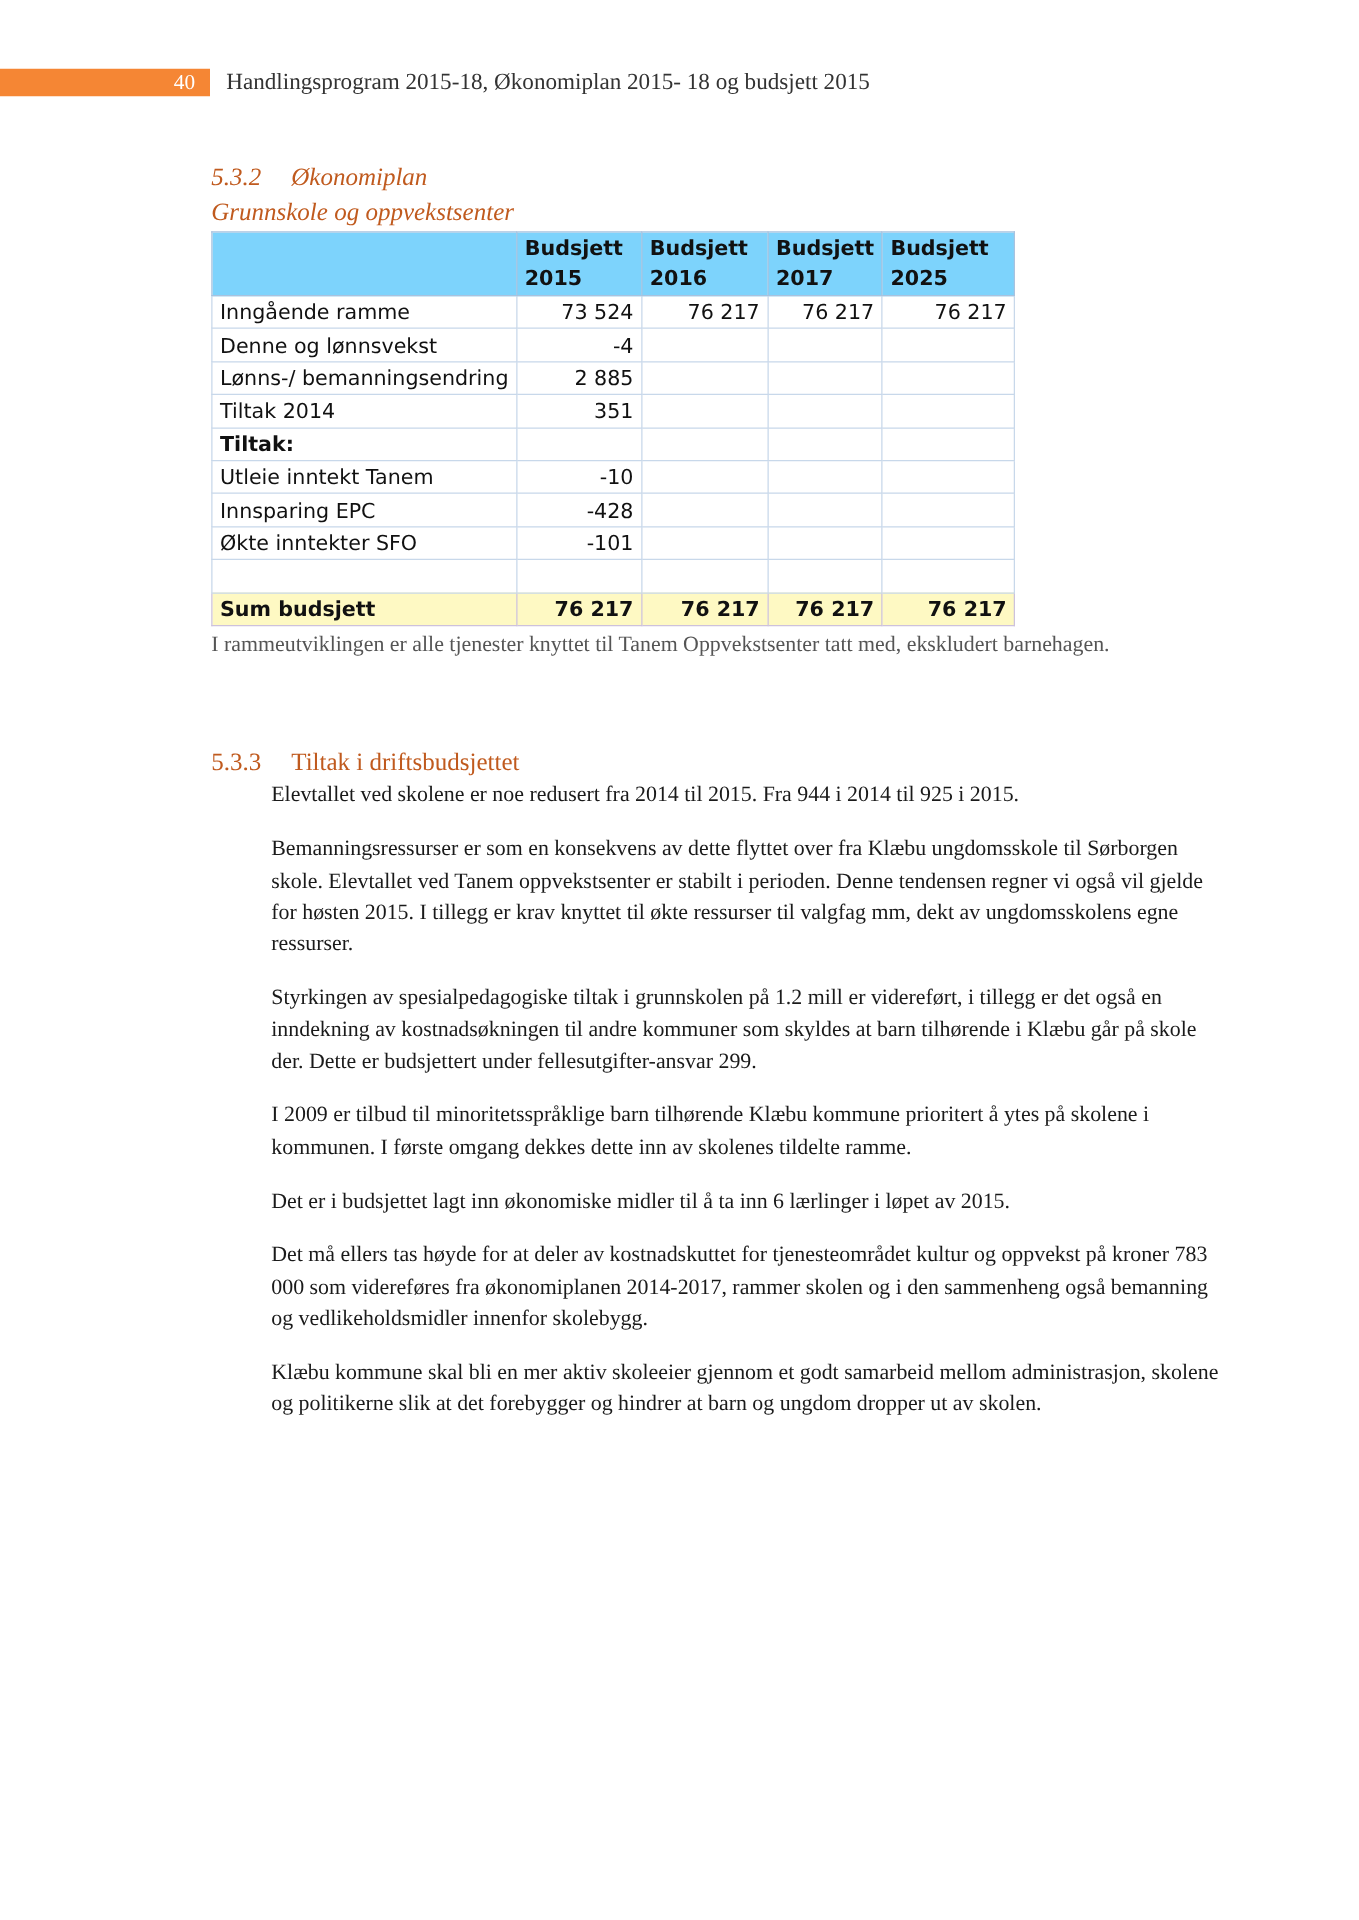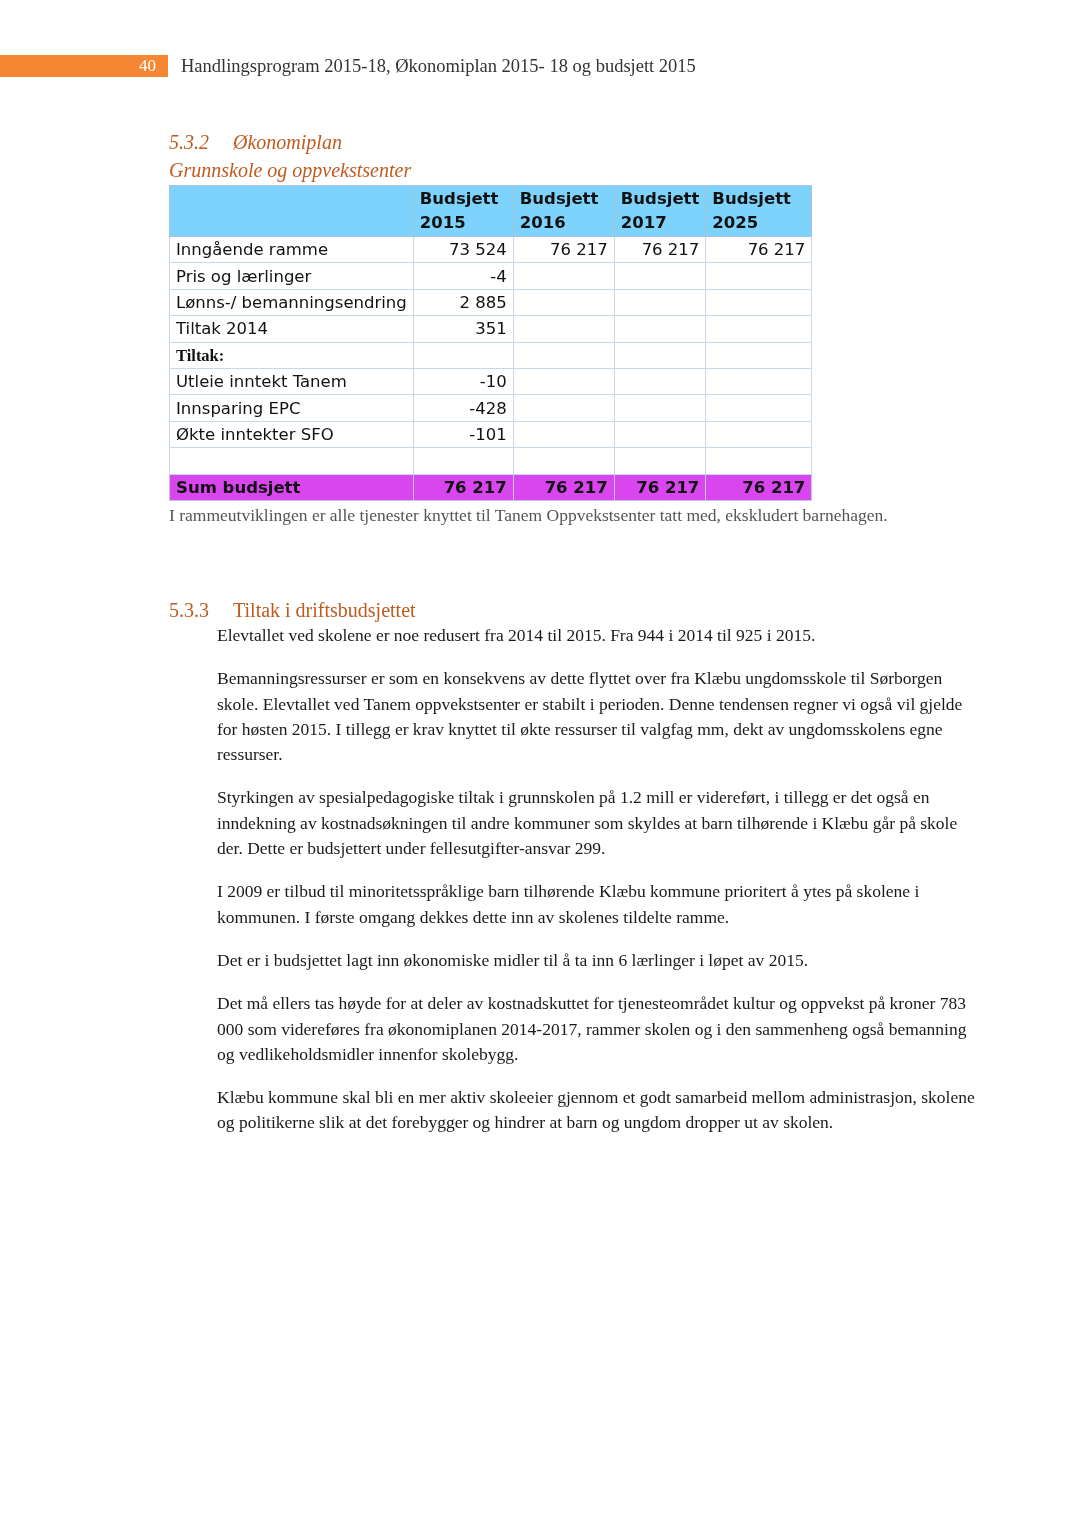--- a/index.html
+++ b/index.html
@@ -11,22 +11,22 @@
   .h-num { display: inline-block; width: 64px; }
   table.budget { position: absolute; left: 169px; top: 185px; border-collapse: collapse; font-family: "DejaVu Sans", sans-serif; font-size: 16.5px; color: #111; }
   table.budget td { border: 1px solid #c8d8ea; height: 25.4px; padding: 0 6px; line-height: 25px; white-space: nowrap; }
   table.budget td.c0 { width: 229px; }
   table.budget td.c1 { width: 87px; }
   table.budget td.c2 { width: 88px; }
   table.budget td.c3 { width: 77px; }
   table.budget td.c4 { width: 93px; }
   table.budget td.num { text-align: right; }
   table.budget tr.head td { background: #7dd3fc; border-color: #a9c2de; font-weight: bold; line-height: 24px; height: 50px; vertical-align: middle; text-align: left; }
-  table.budget tr.sum td { background: #d946ef; border-color: #cdc2dc; font-weight: bold; }
-  table.budget tr.bold td.c0 { font-weight: bold; font-family: Liberation Serif, serif; }
+  table.budget tr.sum td { background: #fef9c3; border-color: #cdc2dc; font-weight: bold; }
+  table.budget tr.bold td.c0 { font-weight: bold; }
   .note { position: absolute; left: 169px; top: 503px; width: 720px; font-family: "Liberation Serif", serif; font-size: 17.5px; line-height: 25.5px; color: #555555; }
   .h-sec { position: absolute; left: 169px; top: 597px; font-family: "Liberation Serif", serif; color: #c05a1e; font-size: 20px; line-height: 26px; white-space: nowrap; }
   .body { position: absolute; left: 169px; width: 760px; font-family: "Liberation Serif", serif; font-size: 17.5px; line-height: 25.3px; color: #1a1a1a; }
   .body p { margin: 0 0 18px 0; }
 </style>
 </head>
 <body>
 
 <div class="hdr-bar"></div>
 <div class="hdr-num">40</div>
@@ -47,21 +47,21 @@
     <td class="c4"><span>Budsjett</span><br><span>2025</span></td>
   </tr>
   <tr>
     <td class="c0">Inngående ramme</td>
     <td class="c1 num">73 524</td>
     <td class="c2 num">76 217</td>
     <td class="c3 num">76 217</td>
     <td class="c4 num">76 217</td>
   </tr>
   <tr>
-    <td class="c0">Pris og lærlinger</td>
+    <td class="c0">Denne og lønnsvekst</td>
     <td class="c1 num">-4</td>
     <td class="c2 num"></td>
     <td class="c3 num"></td>
     <td class="c4 num"></td>
   </tr>
   <tr>
     <td class="c0">Lønns-/ bemanningsendring</td>
     <td class="c1 num">2 885</td>
     <td class="c2 num"></td>
     <td class="c3 num"></td>

